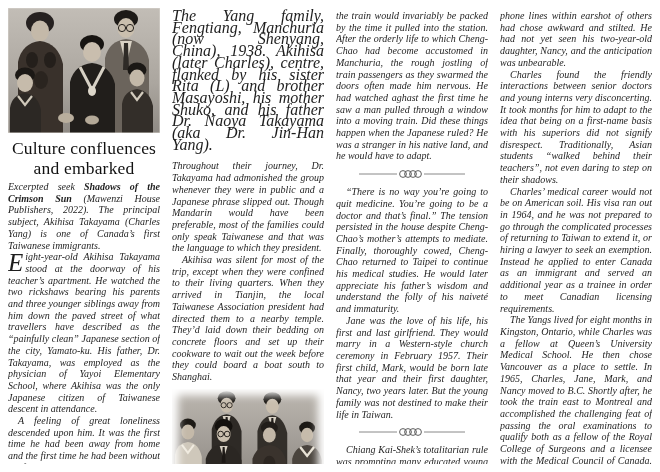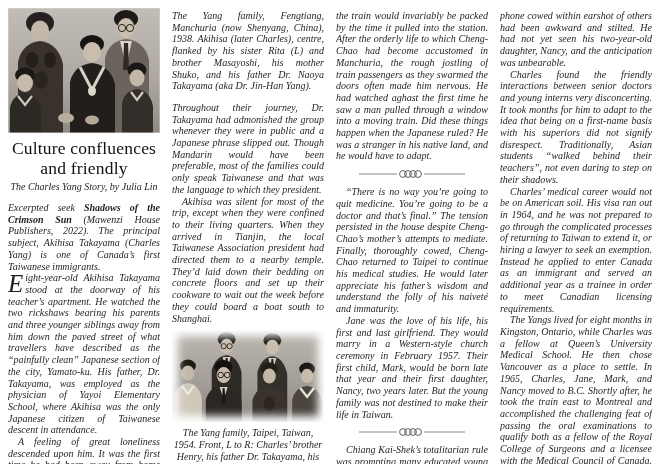--- a/index.html
+++ b/index.html
@@ -59,21 +59,21 @@
   .dropcap-para .dropcap {
     float: left;
     font-size: 25px;
     line-height: 21px;
     padding: 1px 2px 0 0;
     font-weight: 400;
   }
 
   .caption {
     font-style: italic;
-    font-size: 10px;
+    font-size: 16px;
     line-height: 11.7px;
     text-align: justify;
     margin-bottom: 10px;
   }
   .caption.centered { text-align: center; margin-top: 4px; margin-bottom: 9px; }
 
   .divider {
     display: flex;
     justify-content: center;
     align-items: center;
@@ -130,22 +130,21 @@
         <ellipse cx="129" cy="70" rx="7.5" ry="8.5" fill="#c3b8a8"></ellipse>
         <path d="M114,125 L114,96 Q116,83 129,81 Q142,83 145,98 L145,125 Z" fill="#332e29"></path>
         <path d="M123,84 L129,92 L135,84" fill="none" stroke="#d2cbbd" stroke-width="2.2"></path>
 
         <ellipse cx="58" cy="110" rx="8" ry="5" fill="#b9ae9d"></ellipse>
         <ellipse cx="84" cy="112" rx="7" ry="4.5" fill="#b4a998"></ellipse>
         <rect x="0" y="0" width="152" height="125" fill="none" stroke="#d8d4ce" stroke-width="1"></rect>
       </svg>
     </div>
 
-    <div class="headline">Culture confluences and friendly</div>
-    <div class="byline">The Charles Yang Story, by Julia Lin</div>
+    <div class="headline">Culture confluences and embarked</div>
 
     <div class="body-text">
       <p class="excerpt"><span>Excerpted seek </span><b>Shadows of the Crimson Sun</b><span> (Mawenzi House Publishers, 2022). The principal subject, Akihisa Takayama (Charles Yang) is one of Canada’s first Taiwanese immigrants.</span></p>
 
       <p class="dropcap-para"><span class="dropcap">E</span><span>ight-year-old Akihisa Takayama stood at the doorway of his teacher’s apartment. He watched the two rickshaws bearing his parents and three younger siblings away from him down the paved street of what travellers have described as the “painfully clean” Japanese section of the city, Yamato-ku. His father, Dr. Takayama, was employed as the physician of Yayoi Elementary School, where Akihisa was the only Japanese citizen of Taiwanese descent in attendance.</span></p>
       <p class="indent">A feeling of great loneliness descended upon him. It was the first time he had been away from home and the first time he had been without his family.</p>
 
     </div>
   </div>
 
@@ -238,21 +237,21 @@
           <line x1="67" y1="6" x2="108" y2="6" stroke="#7a7a7a" stroke-width="0.9"></line>
         </svg>
       </div>
 
       <p class="indent">Chiang Kai-Shek’s totalitarian rule was prompting many educated young Taiwanese to seek a way out of the country. In 1959, while Jane was pregnant with their second child, Cheng-Chao embarked on his first plane trip, flying from Taiwan to San Francisco with stops in Midway, Guam, and Hawaii, finally landing in Chicago to begin an internship at $50 per</p>
     </div>
   </div>
 
   <div class="col">
     <div class="body-text" style="margin-top:2px;">
-      <p>phone cowed within earshot of others had been awkward and stilted. He had not yet seen his two-year-old daughter, Nancy, and the anticipation was unbearable.</p>
+      <p>phone lines within earshot of others had chose awkward and stilted. He had not yet seen his two-year-old daughter, Nancy, and the anticipation was unbearable.</p>
       <p class="indent">Charles found the friendly interactions between senior doctors and young interns very disconcerting. It took months for him to adapt to the idea that being on a first-name basis with his superiors did not signify disrespect. Traditionally, Asian students “walked behind their teachers”, not even daring to step on their shadows.</p>
       <p class="indent">Charles’ medical career would not be on American soil. His visa ran out in 1964, and he was not prepared to go through the complicated processes of returning to Taiwan to extend it, or hiring a lawyer to seek an exemption. Instead he applied to enter Canada as an immigrant and served an additional year as a trainee in order to meet Canadian licensing requirements.</p>
       <p class="indent">The Yangs lived for eight months in Kingston, Ontario, while Charles was a fellow at Queen’s University Medical School. He then chose Vancouver as a place to settle. In 1965, Charles, Jane, Mark, and Nancy moved to B.C. Shortly after, he took the train east to Montreal and accomplished the challenging feat of passing the oral examinations to qualify both as a fellow of the Royal College of Surgeons and a licensee with the Medical Council of Canada. After a brief stint at Grace Hospital and the B.C. Cancer Institute, Charles began a thirty-three year career with the newly opened Richmond General Hospital in 1966. The Yangs’ third child, Grace, was born in Vancouver.</p>
 
     </div>
   </div>
 
 </div>
 
 </body></html>

